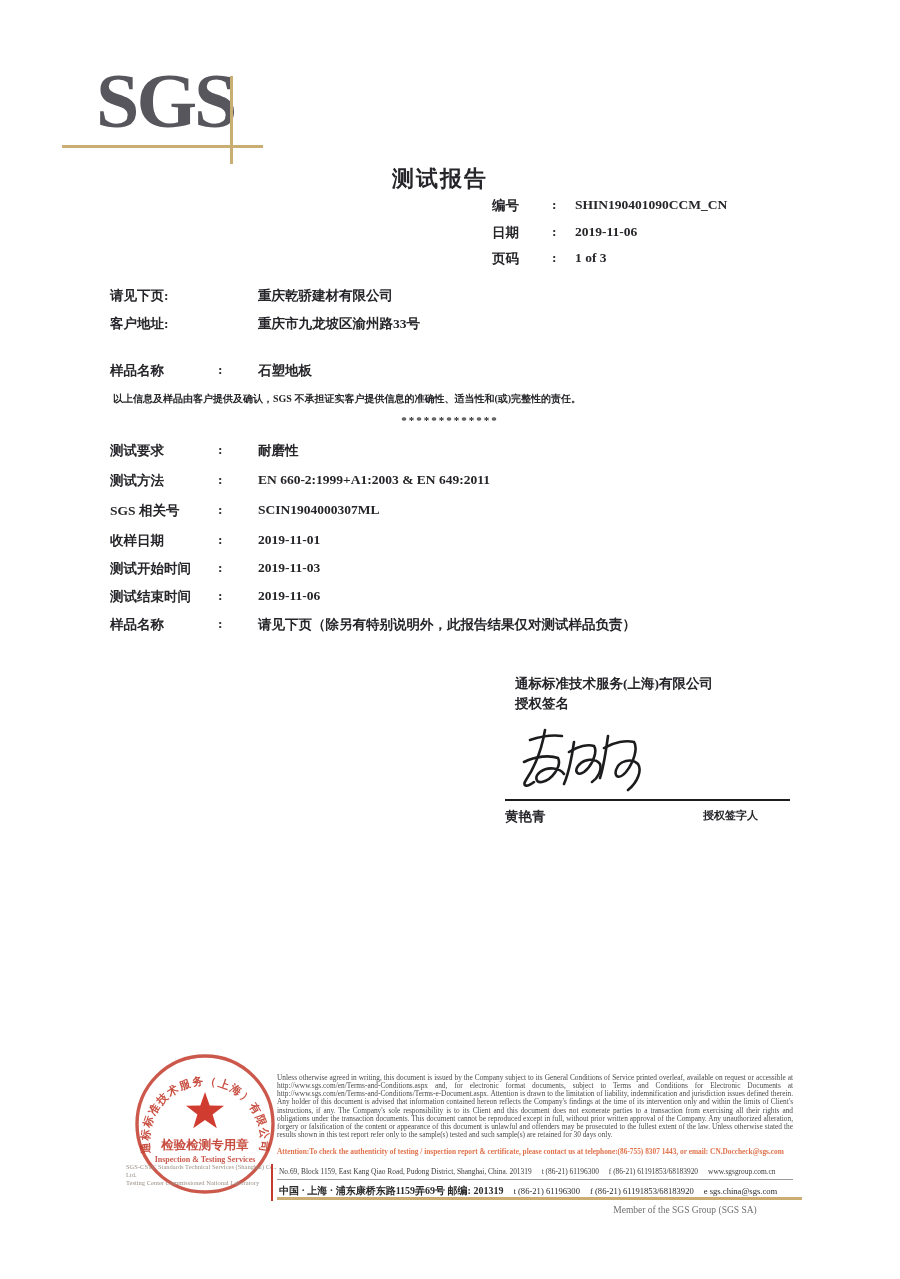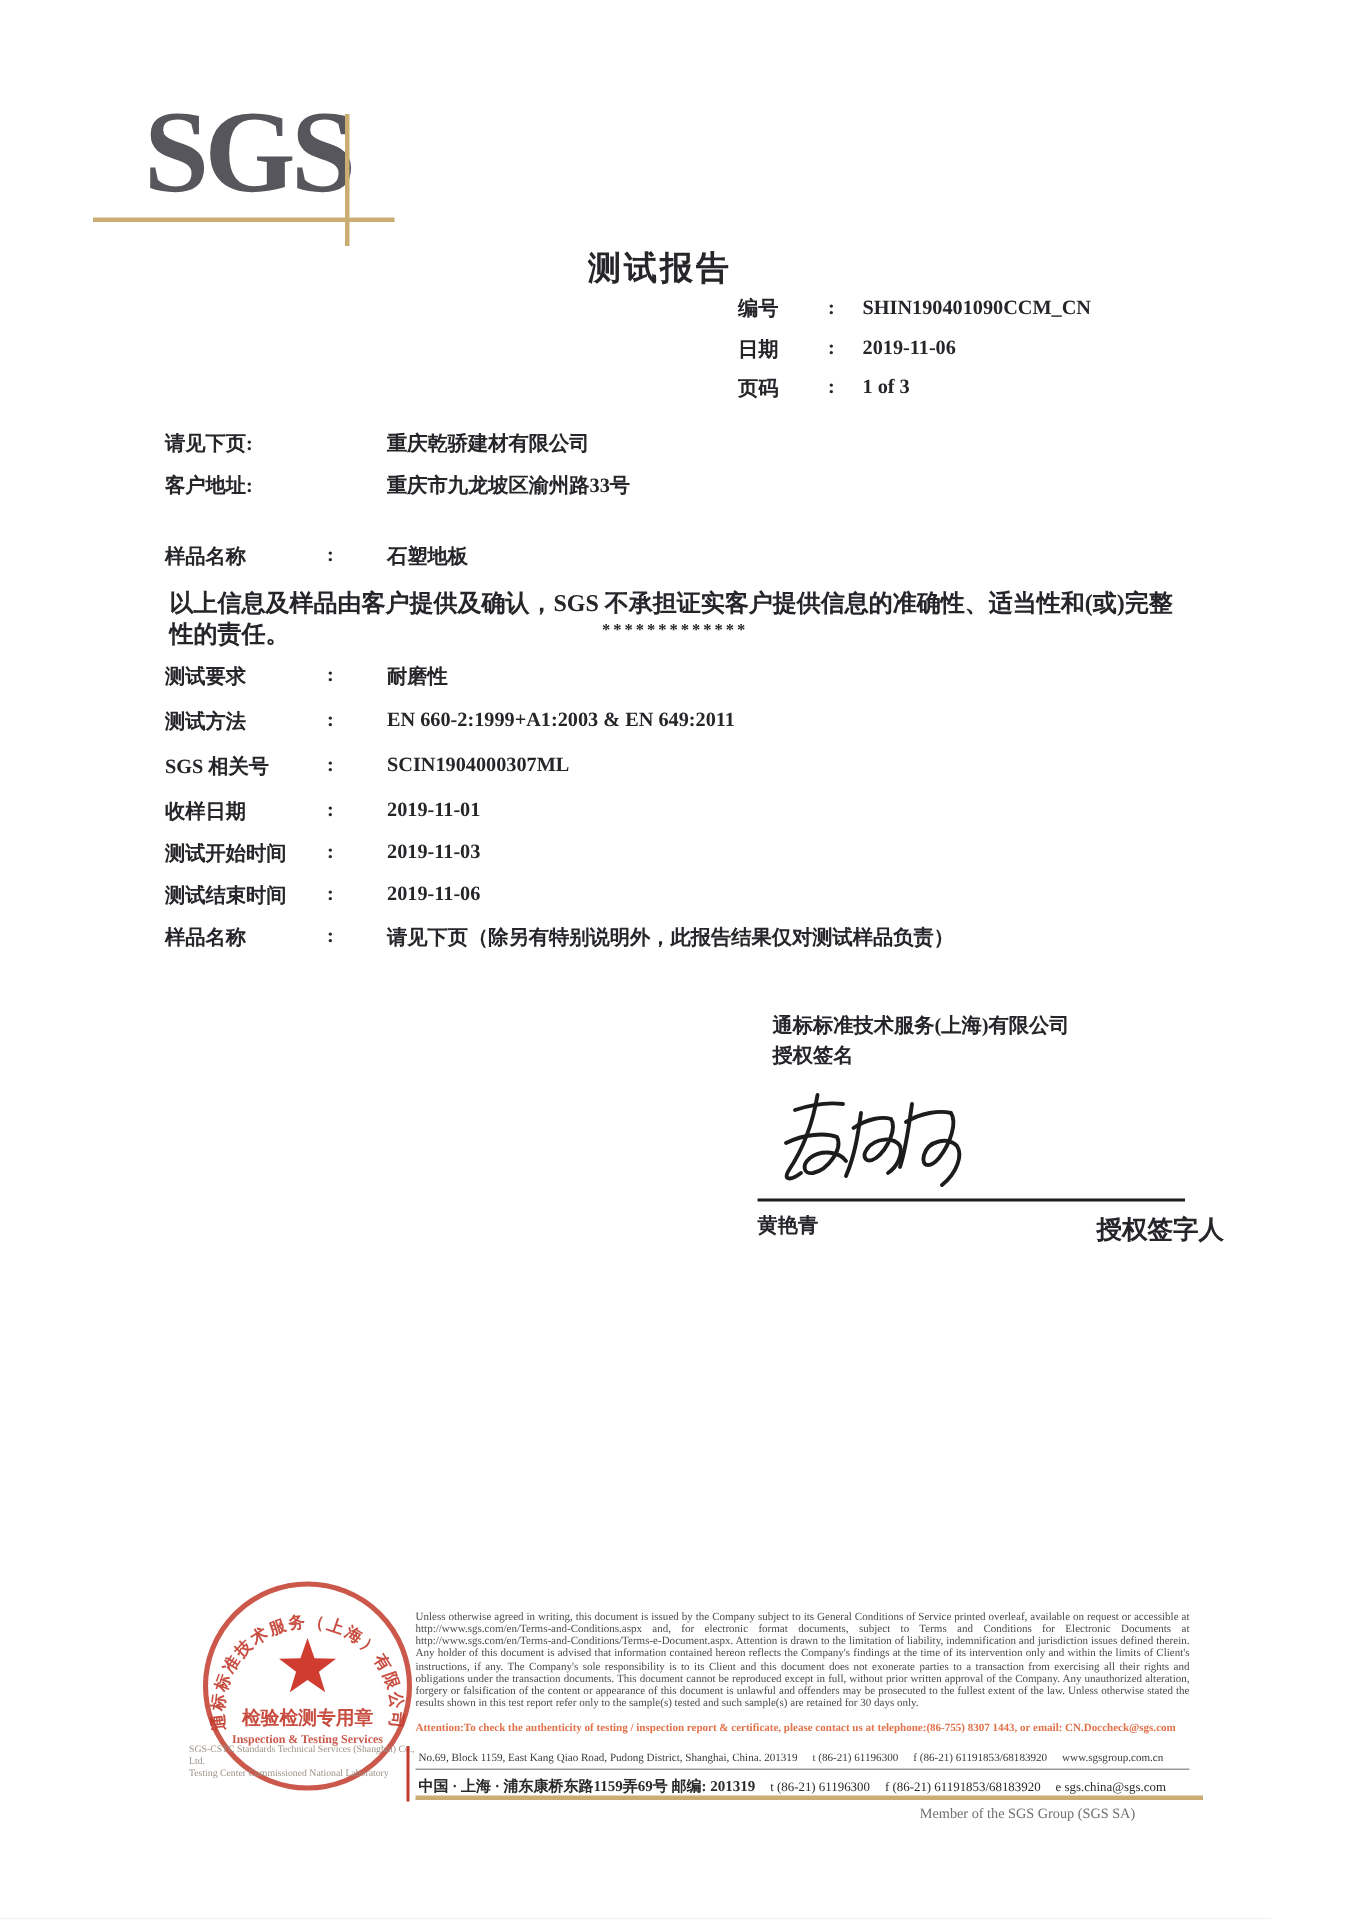--- a/index.html
+++ b/index.html
@@ -21,30 +21,30 @@
   .doc-title{position:absolute;left:392px;top:164px;font-size:22px;font-weight:bold;letter-spacing:2px;}
   .mrow{position:absolute;left:0;width:900px;height:20px;font-size:13.5px;font-weight:bold;}
   .mrow .lab{position:absolute;left:492px;}
   .mrow .col{position:absolute;left:552px;}
   .mrow .val{position:absolute;left:575px;}
   
   .frow{position:absolute;left:0;width:900px;font-size:13.5px;}
   .frow .lab{position:absolute;left:110px;font-weight:bold;}
   .frow .col{position:absolute;left:218px;font-weight:bold;}
   .frow .val{position:absolute;left:258px;width:540px;font-weight:600;}
-  .disclaimer{position:absolute;left:113px;top:392px;width:680px;font-size:16px;font-weight:600;}
+  .disclaimer{position:absolute;left:113px;top:392px;width:680px;font-size:10px;font-weight:600;}
   .stars{position:absolute;left:0;top:414px;width:900px;text-align:center;
          font-size:11px;font-weight:bold;letter-spacing:2px;}
   
   .sig-company{position:absolute;left:515px;top:675px;font-size:13.5px;font-weight:600;}
   .sig-heading{position:absolute;left:515px;top:695px;font-size:13.5px;font-weight:600;}
   .sig-art{position:absolute;left:512px;top:722px;}
   .sig-line{position:absolute;left:505px;top:799px;width:285px;height:2px;background:#1d1d1f;}
   .sig-name{position:absolute;left:505px;top:808px;font-size:13.5px;font-weight:600;text-align:center;}
-  .sig-role{position:absolute;left:703px;top:808px;font-size:17px;font-weight:600;margin-left:28px;}
+  .sig-role{position:absolute;left:703px;top:808px;font-size:11px;font-weight:600;}
   
   .stamp{position:absolute;left:124px;top:1052px;}
   .stamp-sub{position:absolute;left:126px;top:1163px;width:160px;
              font-size:6.5px;line-height:8px;color:#9a9086;}
   .terms{position:absolute;left:277px;top:1074px;width:516px;
          font-size:7.35px;line-height:8.15px;text-align:justify;color:#4a4a4a;}
   .attention{position:absolute;left:277px;top:1148px;width:516px;
              font-size:7.35px;line-height:8.15px;text-align:justify;
              font-weight:bold;color:#e0714a;}
   .addr-vline{position:absolute;left:271px;top:1164px;width:2px;height:37px;background:#c23b2c;}

